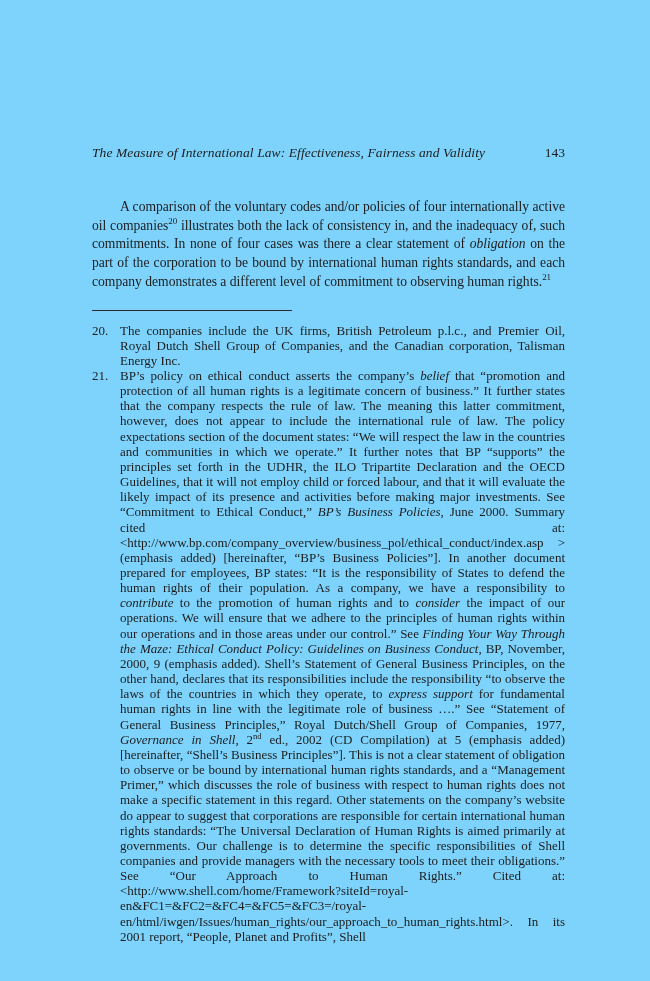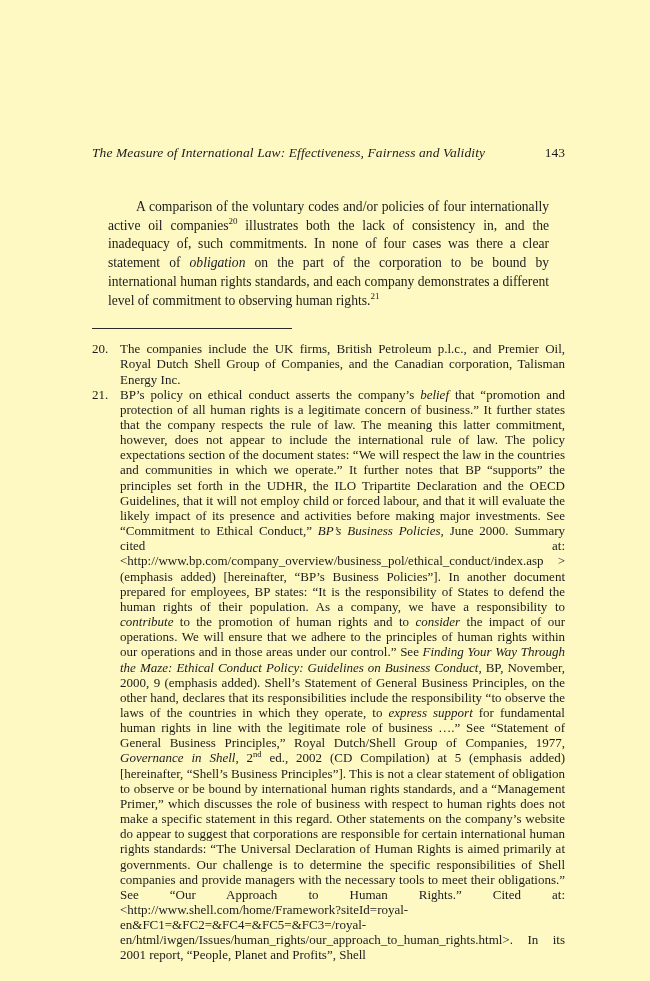--- a/index.html
+++ b/index.html
@@ -6,35 +6,35 @@
   body {
     width: 650px; height: 981px;
     background: #ffffff;
     font-family: "Liberation Serif", serif;
     color: #1c1c1c;
   }
   .page {
     position: relative;
     width: 650px; height: 981px;
     box-sizing: border-box;
-    background: #fef9c3;
+    background: #7dd3fc;
     padding: 145px 85px 0 92px;
     overflow: hidden;
   }
   .running-head {
     display: flex;
     justify-content: space-between;
     align-items: baseline;
     font-size: 13.5px;
     margin-bottom: 37px;
   }
   .head-title { font-style: italic; letter-spacing: 0.1px; }
   .head-page { font-style: normal; }
   .body-par {
-    margin: 16px;
+    margin: 0;
     font-size: 13.6px;
     line-height: 18.7px;
     text-align: justify;
     text-indent: 28px;
   }
   .fn-rule {
     width: 200px;
     height: 0;
     border-top: 1.6px solid #2b2b2b;
     margin-top: 18px;

